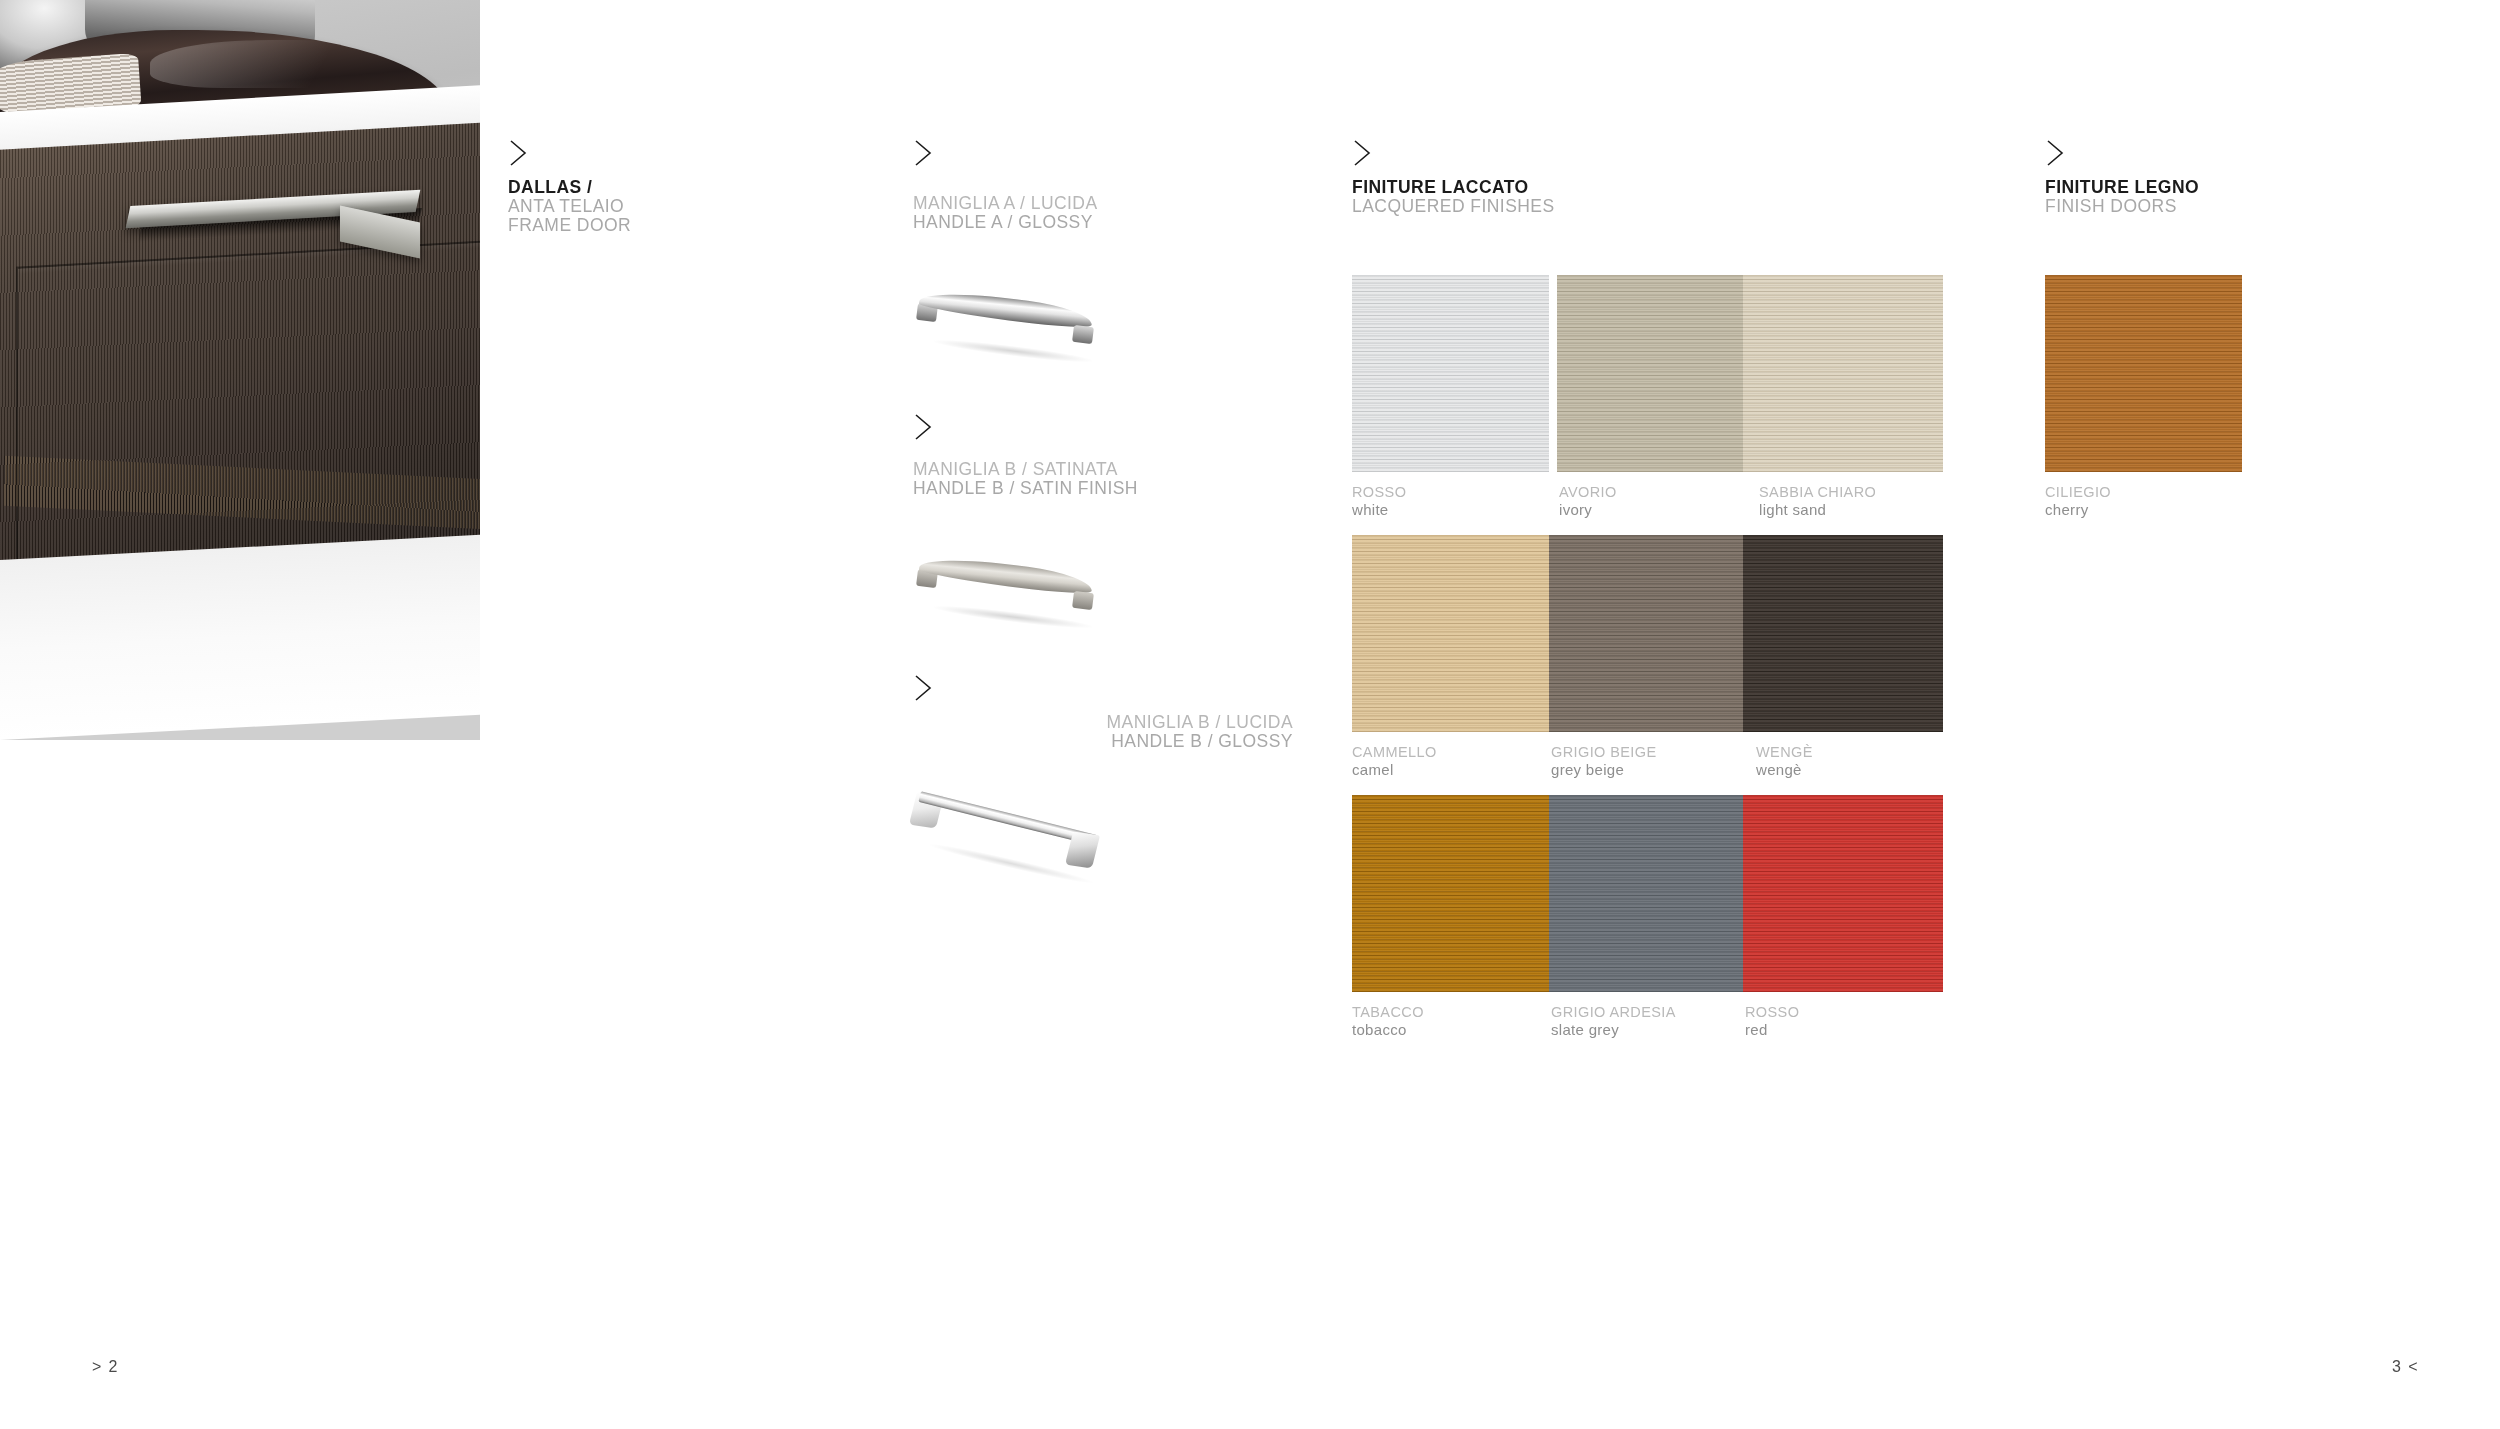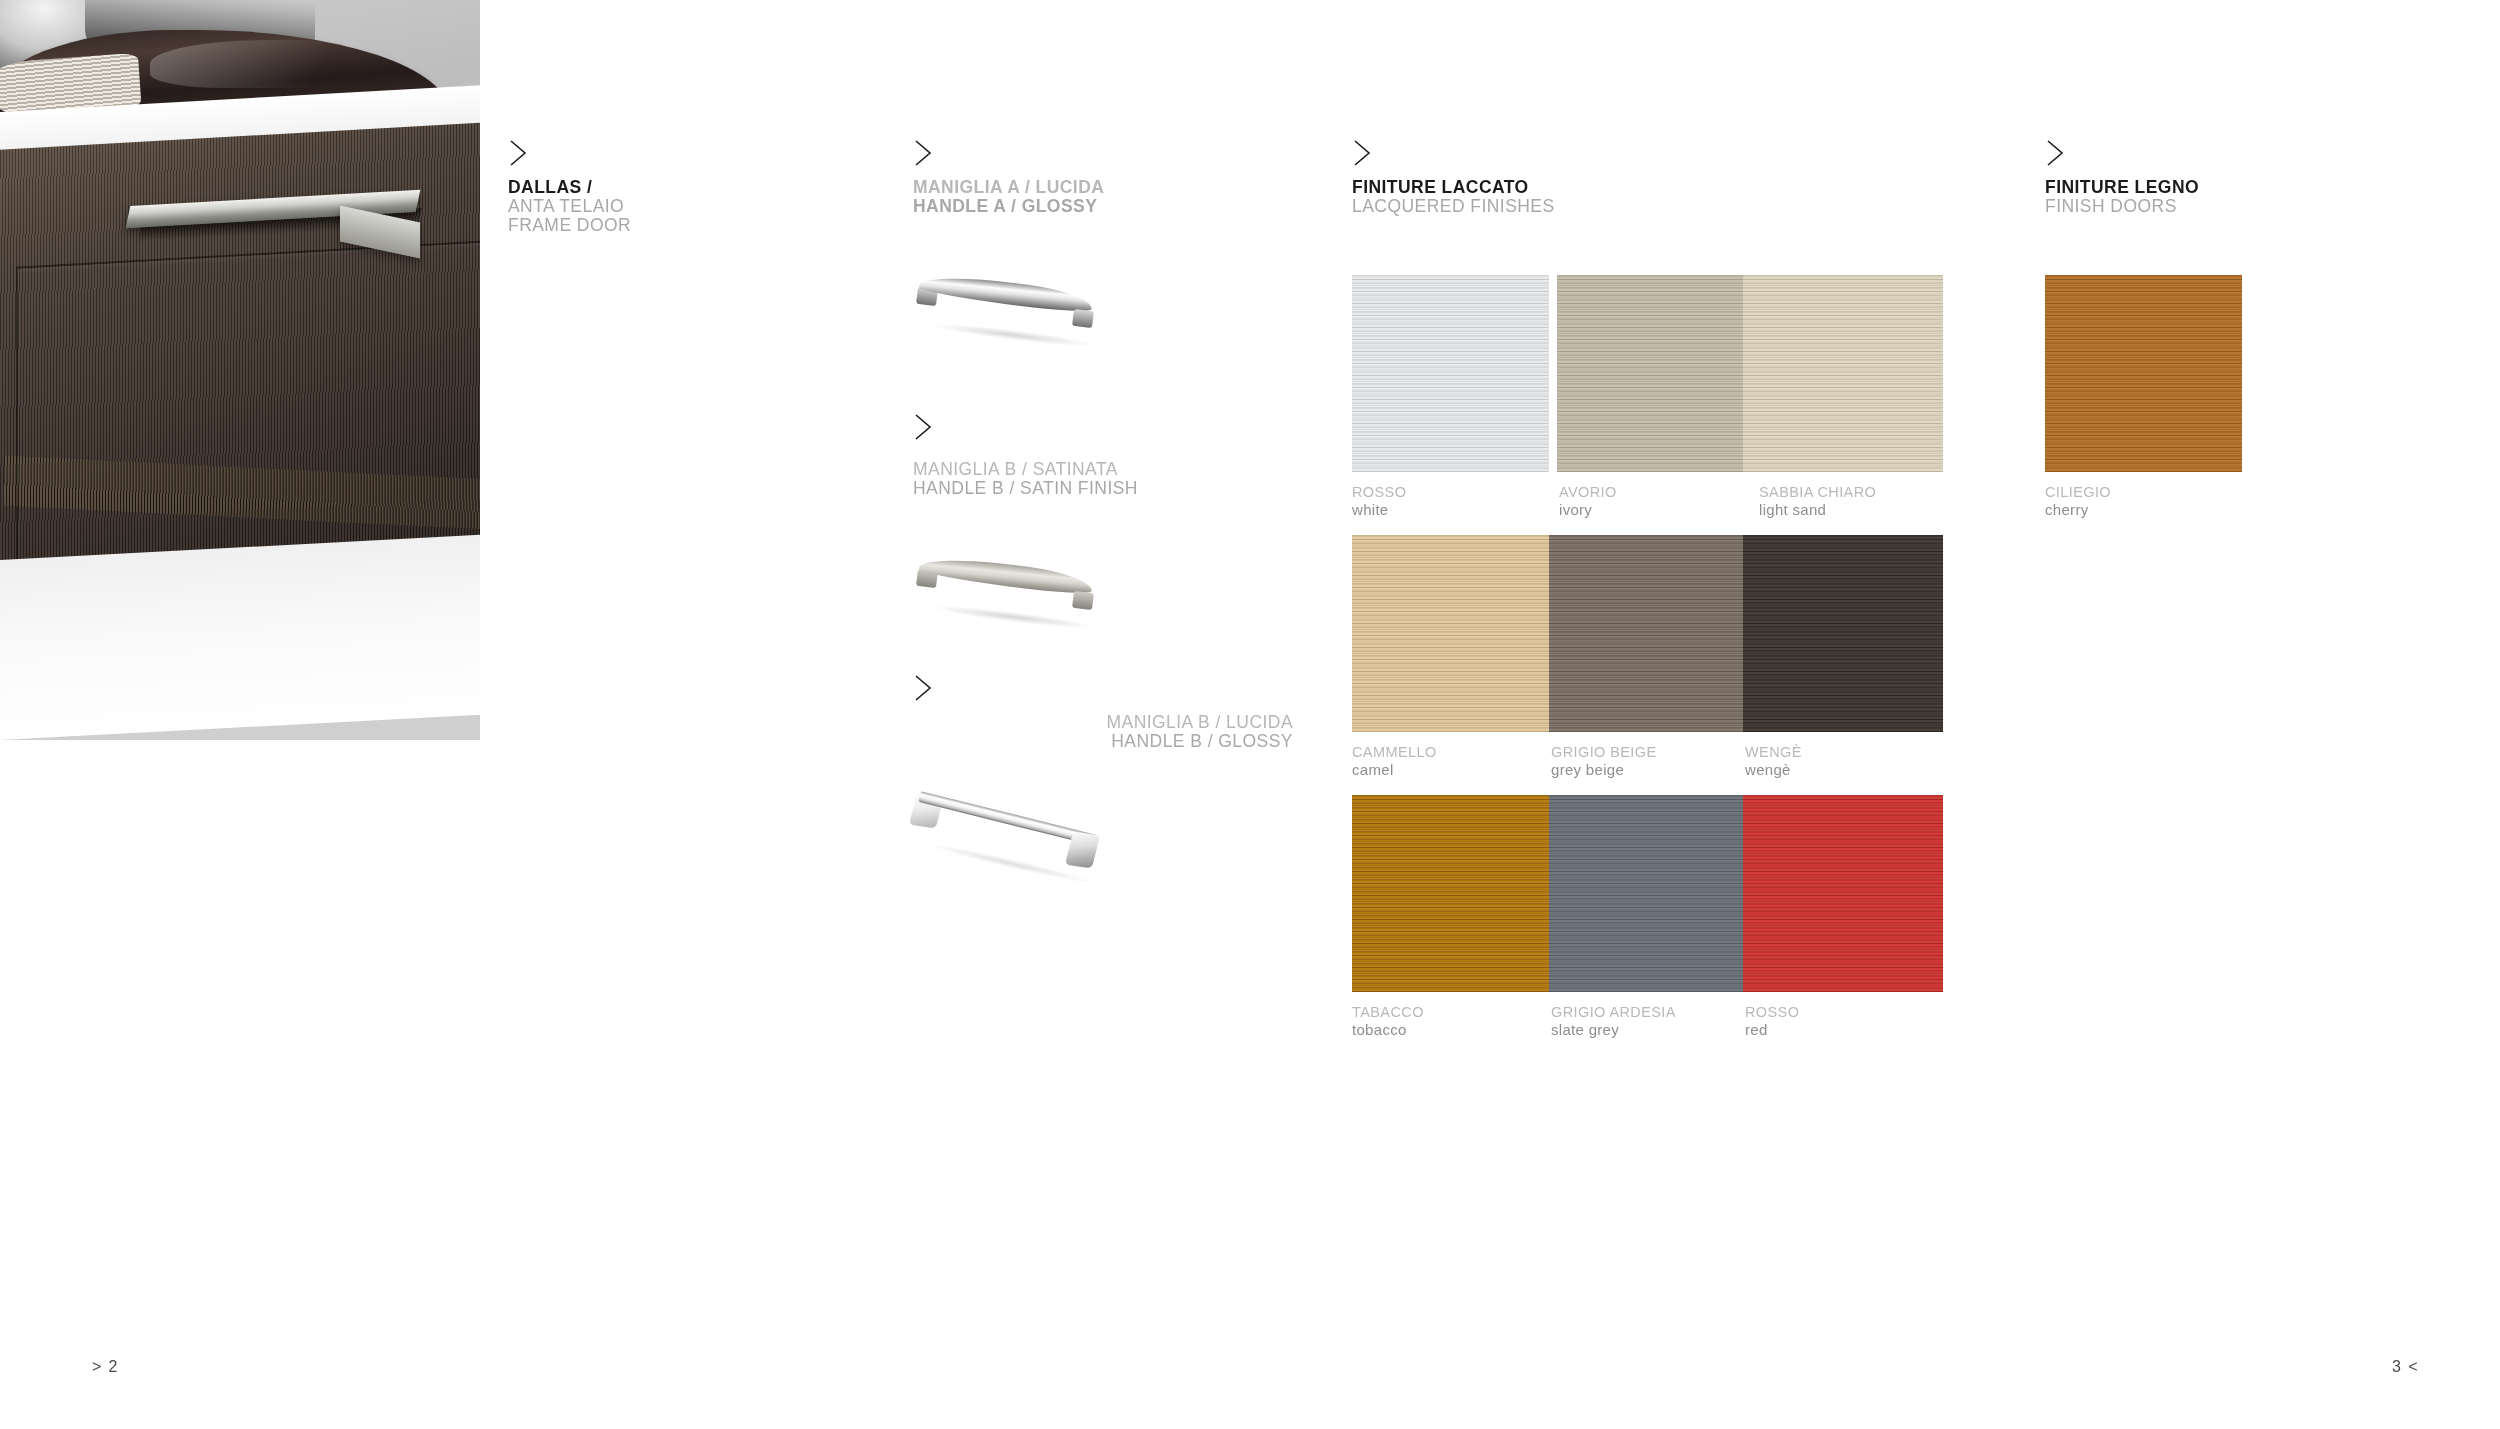--- a/index.html
+++ b/index.html
@@ -155,21 +155,21 @@
   </div>
 
   <div class="col" style="left:913px;top:0;">
 
     <div class="handle-block" style="top:138px;">
       <span class="chev">
         <svg width="22" height="30" viewBox="0 0 22 30">
             <path d="M3 3 L17 15 L3 27" fill="none" stroke="#1b1b1b" stroke-width="1.6"></path>
           </svg>
       </span>
-      <div style="margin-top:10px;font-weight:bold;">
+      <div style="margin-top:26px;">
         <div class="blk-sub light">MANIGLIA A / LUCIDA</div>
         <div class="blk-sub">HANDLE A / GLOSSY</div>
       </div>
       <div class="handle-img">
         <div class="bow">
           <div class="bow-shadow"></div>
           <div class="bow-foot l glossy"></div>
           <div class="bow-bar glossy"></div>
           <div class="bow-foot r glossy"></div>
         </div>
@@ -263,21 +263,21 @@
     </div>
     <div class="sw-cell" style="left:197px;top:260px;">
       <div class="sw-chip" style="background: repeating-linear-gradient(0deg, rgb(103, 93, 83) 0px, rgb(103, 93, 83) 1px, rgb(125, 113, 102) 1px, rgb(125, 113, 102) 4px);"></div>
       <div class="sw-label" style="margin-left:2px;">
         <div class="sw-it">GRIGIO BEIGE</div>
         <div class="sw-en">grey beige</div>
       </div>
     </div>
     <div class="sw-cell" style="left:391px;top:260px;">
       <div class="sw-chip wide" style="background: repeating-linear-gradient(0deg, rgb(44, 38, 33) 0px, rgb(44, 38, 33) 1px, rgb(62, 54, 48) 1px, rgb(62, 54, 48) 4px);"></div>
-      <div class="sw-label" style="margin-left:2px;">
+      <div class="sw-label" style="margin-left:13px;">
         <div class="sw-it">WENGÈ</div>
         <div class="sw-en">wengè</div>
       </div>
     </div>
 
     <div class="sw-cell" style="left:0px;top:520px;">
       <div class="sw-chip" style="background: repeating-linear-gradient(0deg, rgb(150, 98, 10) 0px, rgb(150, 98, 10) 1px, rgb(181, 120, 13) 1px, rgb(181, 120, 13) 4px);"></div>
       <div class="sw-label">
         <div class="sw-it">TABACCO</div>
         <div class="sw-en">tobacco</div>

